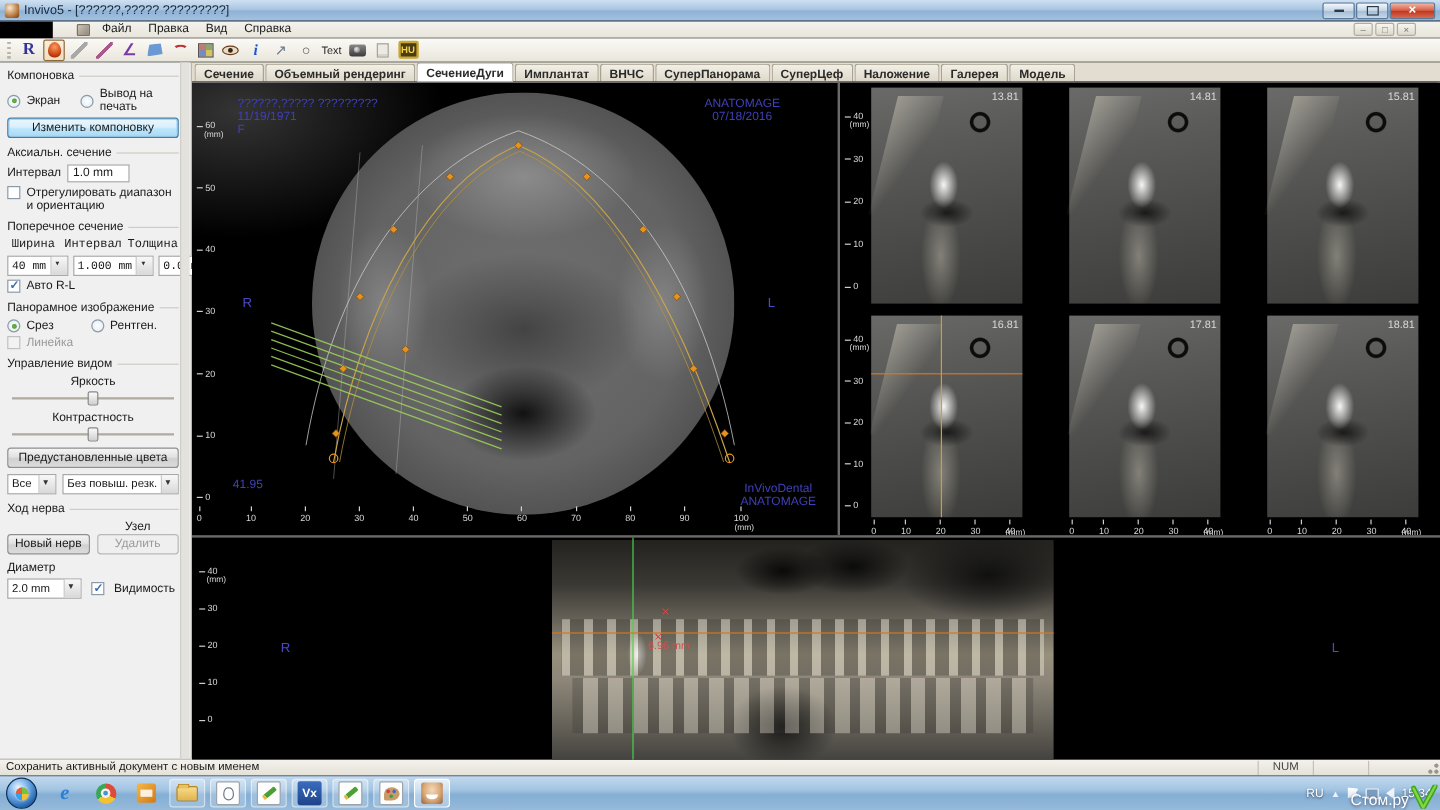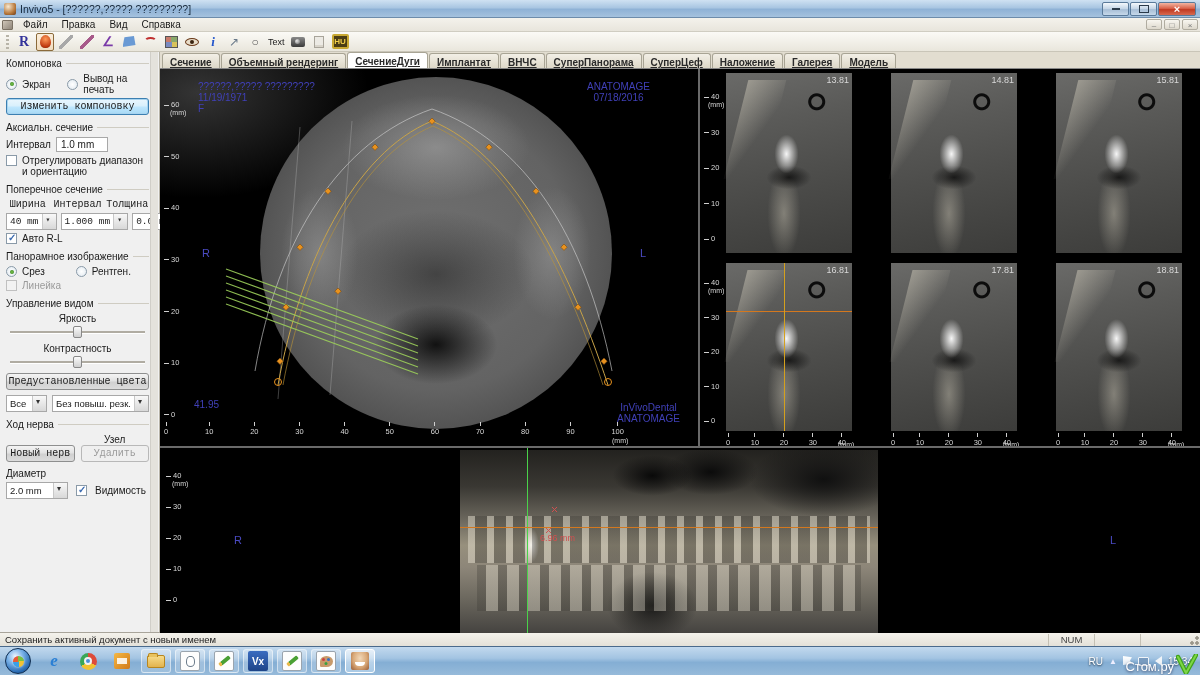--- a/index.html
+++ b/index.html
@@ -17,22 +17,22 @@
   .winbtns { display:flex; gap:1px; }
   .wb { width:27px; height:14px; border:1px solid #5a7a9a; border-radius:2px; position:relative;
     background:linear-gradient(180deg,#f4f8fc,#c2d4e6 50%,#a7bed6 55%,#c6d8ea); }
   .wb.close { width:38px; background:linear-gradient(180deg,#f2b5a2,#d9624a 45%,#c03a22 55%,#d86a50); }
   .wb::after { position:absolute; left:50%; top:50%; transform:translate(-50%,-50%); color:#2a3a4a; font-size:9px; }
   .wb.min::after { content:''; width:8px; height:2px; background:#2a3a4a; }
   .wb.max::after { content:''; width:8px; height:6px; border:1.5px solid #2a3a4a; background:transparent; }
   .wb.close::after { content:'×'; color:#fff; font-size:11px; font-weight:bold; }
 
   
-  .menubar { height:14px; display:flex; align-items:center; gap:2px; padding:0 2px;
-    background:linear-gradient(180deg,#f4f2ec,#e8e5dc); border-bottom:1px solid #d0cdc2; }
+  .menubar { height:14px; display:flex; align-items:center; gap:2px; padding:0 20px;
+    background:linear-gradient(180deg,#f4f2ec,#e8e5dc); border-bottom:1px solid #d0cdc2;margin-left:44px; }
   .menu-ico { width:11px; height:10px; margin-right:2px; border-radius:1px;
     background:linear-gradient(135deg,#cfc6b8,#8f867a); border:1px solid #7a7164; }
   .menu-item { padding:1px 6px; font-size:10px; color:#1a1a1a; }
   .mdi-btns { margin-left:auto; display:flex; gap:2px; }
   .mdib { width:16px; height:11px; border:1px solid #b0aca0; border-radius:2px; position:relative;
     background:linear-gradient(#f8f6f0,#ddd8cc); }
   .mdib::after { position:absolute; left:50%; top:50%; transform:translate(-50%,-50%); font-size:8px; color:#777; }
   .mdib.min::after { content:'–'; } .mdib.max::after { content:'□'; } .mdib.close::after { content:'×'; }
 
   
@@ -72,21 +72,21 @@
   .workarea { display:flex; height:580px; }
   .sidebar { width:160px; background:#f0f0f0; border-right:1px solid #b8b4a8; position:relative;
     padding:6px 10px 0 6px; color:#1a1a1a; }
   .sb-scroll { position:absolute; right:1px; top:0; bottom:0; width:8px; background:#e4e2dc; border-left:1px solid #d0cec8; }
   .viewcol { width:1040px; display:flex; flex-direction:column; }
 
   
   .tabsrow { height:16px; display:flex; align-items:flex-end; background:#e2ddd0; padding-left:2px; }
   .tab { padding:3px 7px 1px; font-size:10px; font-weight:bold; color:#2a2a2a; white-space:nowrap;
     background:linear-gradient(#f2efe6,#ddd8c8); border:1px solid #a8a494; border-bottom:none;
-    border-radius:3px 3px 0 0; margin-right:1px; height:15px;text-decoration:underline; }
+    border-radius:3px 3px 0 0; margin-right:1px; height:15px; }
   .tab.active { background:#fff; height:16px; position:relative; z-index:2; }
 
   
   .views { height:564px; background:#000; position:relative; border-top:1px solid #888; }
   .toprow { display:flex; height:377px; }
   .axial { width:540px; height:377px; position:relative; border-right:2px solid #6a6a6a; overflow:hidden; }
   .axial::before { content:''; position:absolute; left:0; top:0; width:210px; height:130px;
     background:radial-gradient(ellipse at 18% 18%, rgba(95,95,95,.55), transparent 70%); }
   .ct-axial { position:absolute; left:100px; top:8px; width:352px; height:352px; border-radius:50%;
     background:
@@ -152,21 +152,21 @@
   .grp-title::after { content:''; flex:1; border-top:1px solid #cfccc2; }
   .row { display:flex; align-items:center; gap:5px; margin:3px 0; }
   .radio { width:11px; height:11px; border-radius:50%; border:1px solid #8a9aa8; background:radial-gradient(#fff,#dfe8ef); position:relative; flex:none; }
   .radio.sel::after { content:''; position:absolute; left:2.5px; top:2.5px; width:4px; height:4px; border-radius:50%;
     background:radial-gradient(#7ac24a,#2a7a1a); }
   .cb { width:11px; height:11px; border:1px solid #8a9aa8; background:#fff; position:relative; flex:none; }
   .cb.checked::after { content:'✓'; position:absolute; left:1px; top:-2px; color:#3a6ab0; font-size:10px; font-weight:bold; }
   .cb.disabled { border-color:#c0c0c0; background:#f2f2f2; }
   .dis { color:#9a9a9a; }
   .btn { display:block; width:100%; text-align:center; padding:2px 0; font-size:10px; color:#1a1a1a;
-    border:1px solid #8e8f8f; border-radius:3px; background:linear-gradient(180deg,#f4f4f4,#e2e2e2 45%,#d0d0d0 55%,#dcdcdc);font-family:Liberation Mono, monospace; }
+    border:1px solid #8e8f8f; border-radius:3px; background:linear-gradient(180deg,#f4f4f4,#e2e2e2 45%,#d0d0d0 55%,#dcdcdc); }
   .btn.focus { border:1px solid #3c7fb1; box-shadow:0 0 0 1px #a8d4f0 inset; background:linear-gradient(180deg,#eaf6fd,#d9f0fc 45%,#bee6fd 55%,#a7d9f5); }
   .btn.disabled { color:#9a9a9a; border-color:#b8b8b8; background:#efefef; }
   .tb-input { background:#fff; border:1px solid #a8a8a8; padding:1px 4px; font-size:10px; min-width:52px; }
   .combo { display:flex; align-items:center; background:#fff; border:1px solid #a8a8a8; height:17px; }
   .combo .val { flex:1; padding:0 3px; font-size:9.5px; white-space:nowrap; overflow:hidden; }
   .combo .arr { width:14px; align-self:stretch; border-left:1px solid #c8c8c8; position:relative;
     background:linear-gradient(#f8f8f8,#d8d8d8); }
   .combo .arr::after { content:'▾'; position:absolute; left:3px; top:1px; font-size:8px; color:#333; }
   .slider { position:relative; height:14px; margin:1px 4px 4px; }
   .slider::before { content:''; position:absolute; left:0; right:0; top:6px; height:2px; background:#b0aca2; border-bottom:1px solid #fff; }

